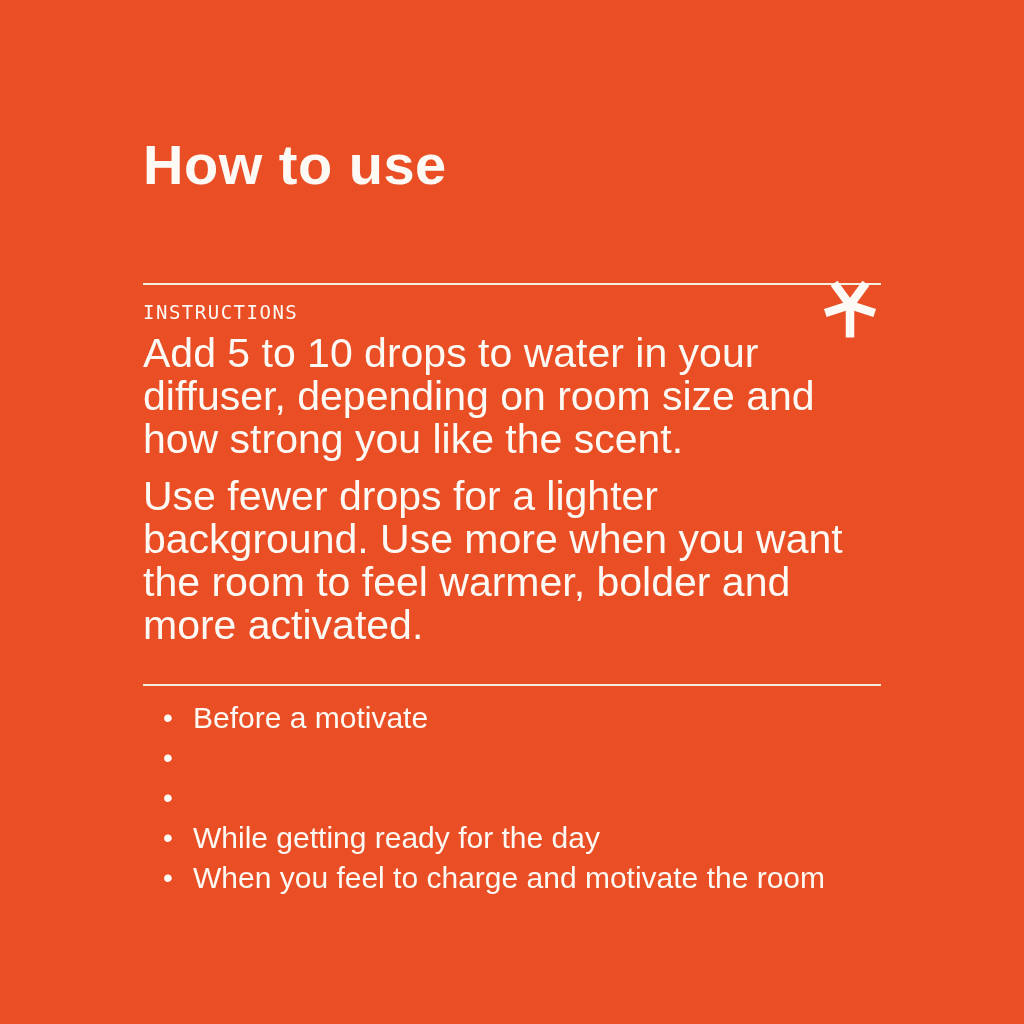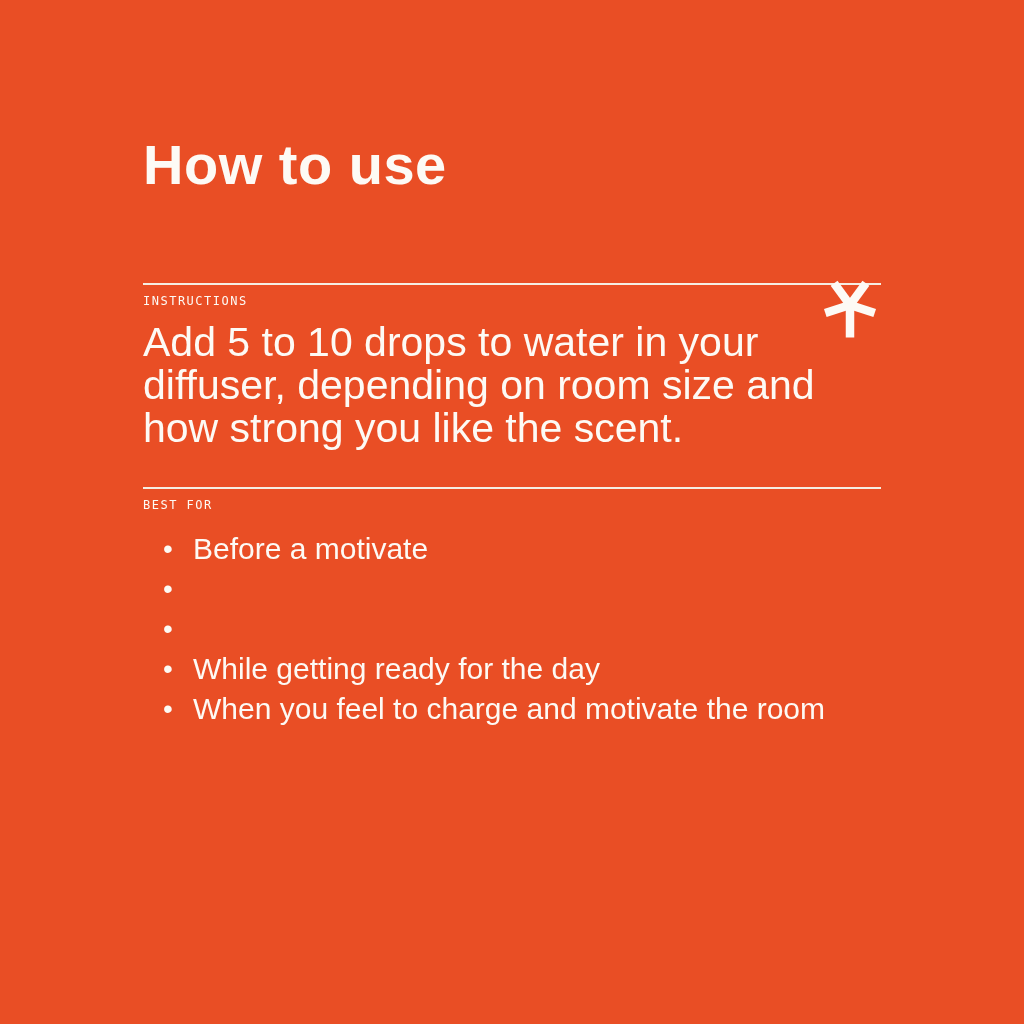--- a/index.html
+++ b/index.html
@@ -33,25 +33,25 @@
   }
   .divider {
     border: none;
     border-top: 2px solid #F5EEE3;
     height: 0;
   }
   .divider-1 { margin-top: 90px; }
   .divider-2 { margin-top: 37px; }
   .section-label {
     font-family: "DejaVu Sans Mono", monospace;
-    font-size: 12px;
+    font-size: 19px;
     line-height: 24px;
     letter-spacing: 1.5px;
     font-weight: 400;
-    margin-top: 4px;
+    margin-top: 15px;
   }
   .body-text {
     font-size: 41px;
     line-height: 43px;
     font-weight: 400;
   }
   .para-1 { margin-top: 8px; }
   .para-2 { margin-top: 14px; }
   .best-for-list {
     list-style: none;
@@ -84,24 +84,24 @@
     </svg>
   </span>
 
   <h1 class="page-title">How to use</h1>
 
   <hr class="divider divider-1">
 
   <div class="section-label">INSTRUCTIONS</div>
 
   <p class="body-text para-1">Add 5 to 10 drops to water in your diffuser, depending on room size and how strong you like the scent.</p>
+  <p class="body-text para-2">Use fewer drops for a lighter background. Use more when you want the room to feel warmer, bolder and more activated.</p>
 
   <hr class="divider divider-2">
 
-  <div class="section-label">BEST FOR</div>
 
   <ul class="best-for-list">
     <li>
       <span class="dot">•</span>
       <span>Before a motivate</span>
     </li>
     <li>
       <span class="dot">•</span>
     </li>
     <li>

